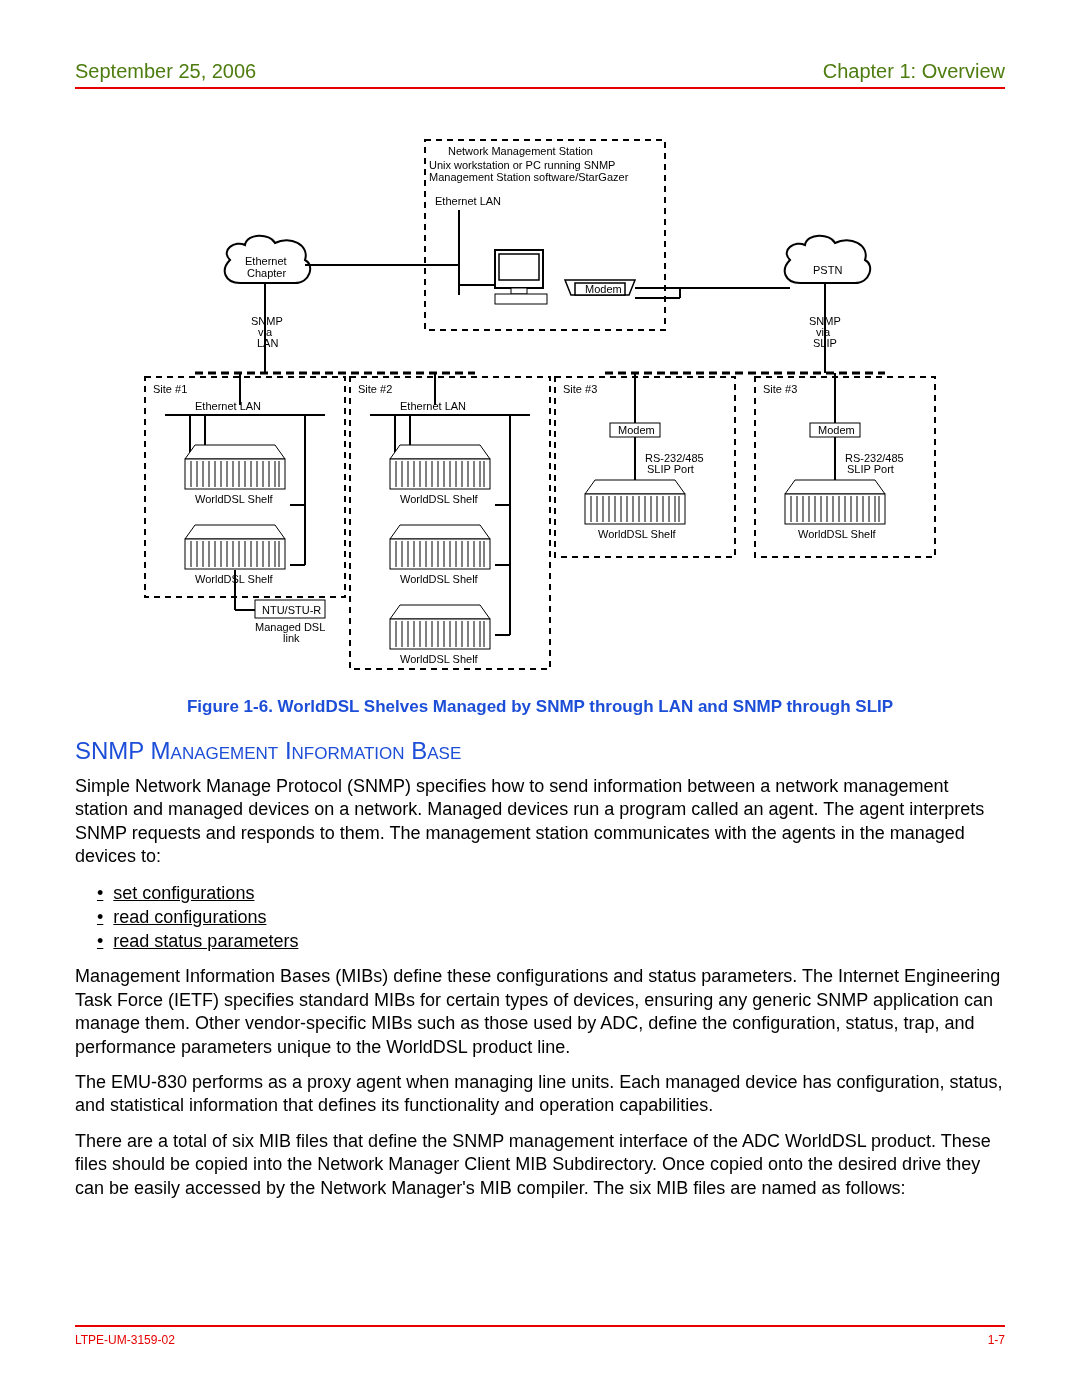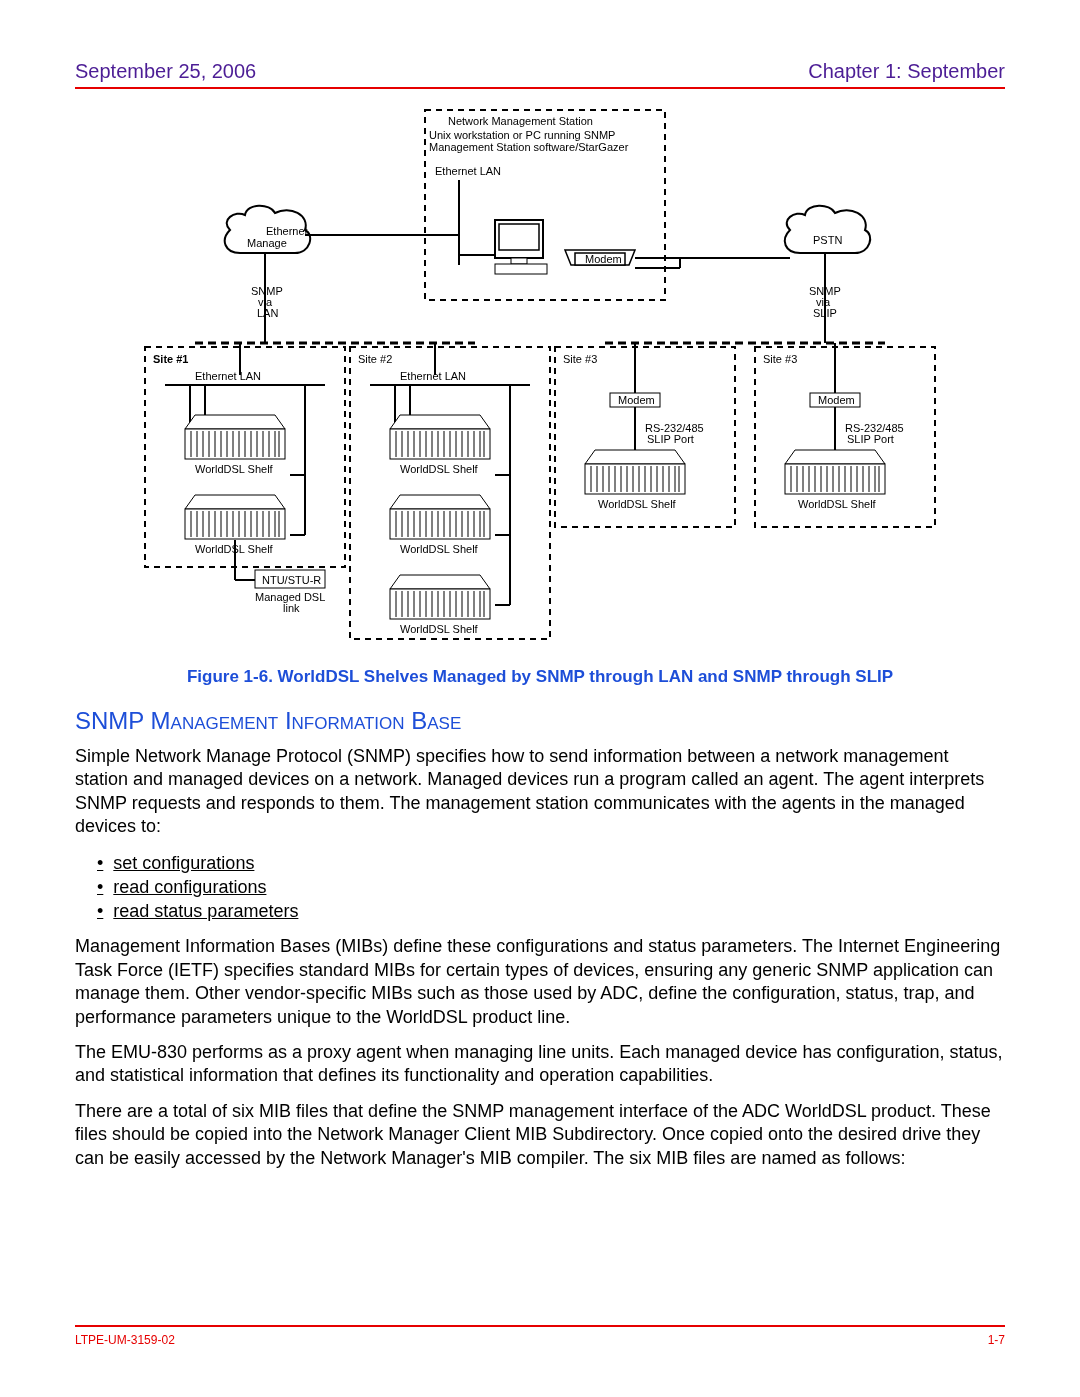--- a/index.html
+++ b/index.html
@@ -14,25 +14,25 @@
   }
   .page {
     padding: 60px 75px 50px 75px;
     display: flex;
     flex-direction: column;
     height: 100%;
   }
   .header {
     display: flex;
     justify-content: space-between;
-    color: #4c1d95;
+    color: #4d7c0f;
     font-size: 20px;
     padding-bottom: 4px;
     border-bottom: 2px solid #e60000;
-    margin-bottom: 6px;
+    margin-bottom: 36px;
   }
   .diagram-wrap {
     display: flex;
     justify-content: center;
   }
   .diagram {
     position: relative;
     width: 810px;
     height: 560px;
   }
@@ -66,21 +66,21 @@
   }
   .dlabel { font-size: 11px; position: absolute; white-space: nowrap; }
 </style>
 </head>
 <body>
 
 <div class="page">
 
   <div class="header">
     <span>September 25, 2006</span>
-    <span>Chapter 1: September</span>
+    <span>Chapter 1: Overview</span>
   </div>
 
   <div class="diagram-wrap">
     <div class="diagram">
       <svg width="810" height="560" viewBox="0 0 810 560">
 
         <rect x="290" y="15" width="240" height="190" fill="none" stroke="#000" stroke-width="2" stroke-dasharray="6,5"></rect>
 
         <rect x="360" y="125" width="48" height="38" fill="#fff" stroke="#000" stroke-width="2"></rect>
         <rect x="364" y="129" width="40" height="26" fill="#fff" stroke="#000" stroke-width="1.5"></rect>
@@ -301,34 +301,34 @@
             </g>
         </g>
       </svg>
 
       
       <div class="dlabel" style="left:313px; top:20px;">Network Management Station</div>
       <div class="dlabel" style="left:294px; top:34px;">Unix workstation or PC running SNMP</div>
       <div class="dlabel" style="left:294px; top:46px;">Management Station software/StarGazer</div>
       <div class="dlabel" style="left:300px; top:70px;">Ethernet LAN</div>
 
-      <div class="dlabel" style="left:110px; top:130px;margin-left:21px;">Ethernet</div>
-      <div class="dlabel" style="left:112px; top:142px;">Manage</div>
+      <div class="dlabel" style="left:110px; top:130px;">Ethernet</div>
+      <div class="dlabel" style="left:112px; top:142px;">Chapter</div>
       <div class="dlabel" style="left:678px; top:139px;">PSTN</div>
       <div class="dlabel" style="left:450px; top:158px;">Modem</div>
 
       <div class="dlabel" style="left:116px; top:190px;">SNMP</div>
       <div class="dlabel" style="left:123px; top:201px;">via</div>
       <div class="dlabel" style="left:122px; top:212px;">LAN</div>
 
       <div class="dlabel" style="left:674px; top:190px;">SNMP</div>
       <div class="dlabel" style="left:681px; top:201px;">via</div>
       <div class="dlabel" style="left:678px; top:212px;">SLIP</div>
 
-      <div class="dlabel" style="left:18px; top:258px;font-weight:bold;">Site #1</div>
+      <div class="dlabel" style="left:18px; top:258px;">Site #1</div>
       <div class="dlabel" style="left:223px; top:258px;">Site #2</div>
       <div class="dlabel" style="left:428px; top:258px;">Site #3</div>
       <div class="dlabel" style="left:628px; top:258px;">Site #3</div>
 
       <div class="dlabel" style="left:60px; top:275px;">Ethernet LAN</div>
       <div class="dlabel" style="left:265px; top:275px;">Ethernet LAN</div>
 
       <div class="dlabel" style="left:60px; top:368px;">WorldDSL Shelf</div>
       <div class="dlabel" style="left:60px; top:448px;">WorldDSL Shelf</div>
       <div class="dlabel" style="left:127px; top:479px;">NTU/STU-R</div>

